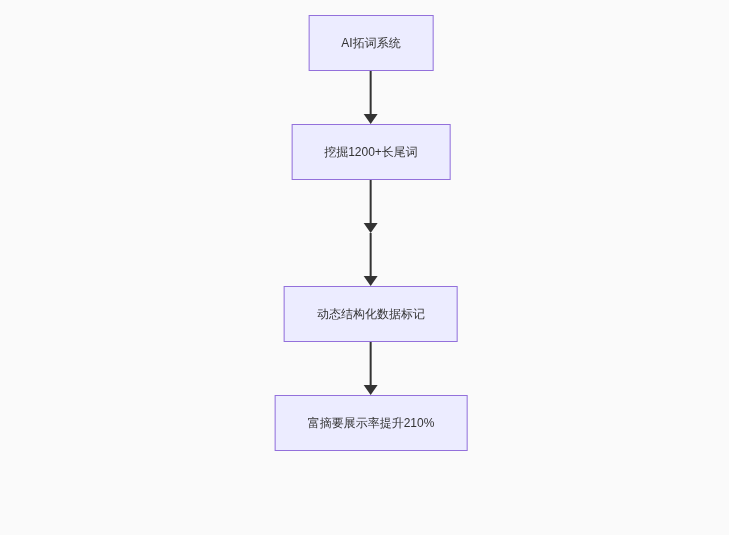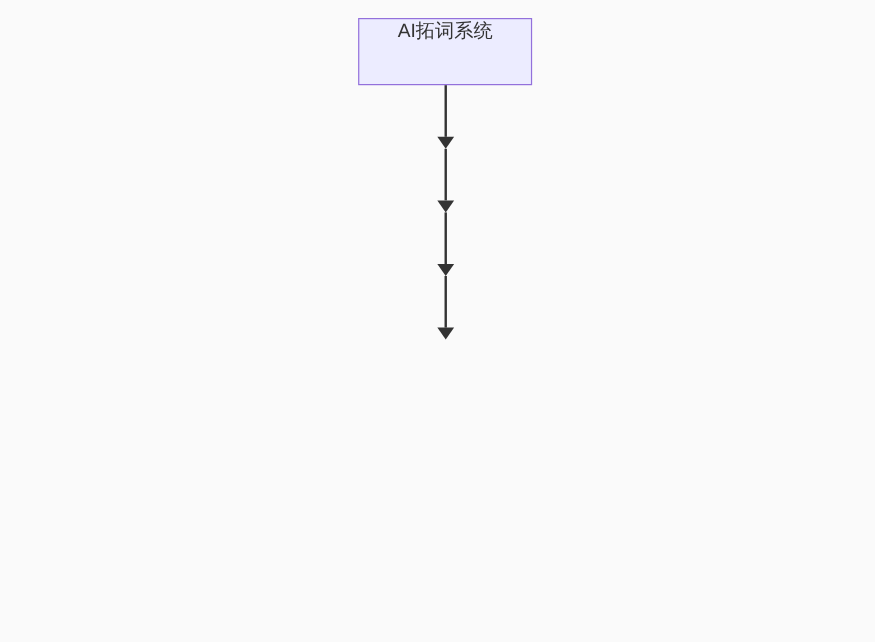--- a/index.html
+++ b/index.html
@@ -23,23 +23,23 @@
     flex-direction: column;
     align-items: center;
   }
   .node {
     box-sizing: border-box;
     height: 56px;
     padding: 0 32px;
     background: var(--node-fill, #ECECFF);
     border: 1px solid var(--node-border, #9370DB);
     color: var(--text, #333333);
-    font-size: 16px;
+    font-size: 12px;
     display: flex;
-    align-items: flex-start;
+    align-items: center;
     justify-content: center;
     white-space: nowrap;
   }
   .arrow {
     display: flex;
     flex-direction: column;
     align-items: center;
     height: 53px;
   }
   .arrow .line {
@@ -63,33 +63,42 @@
 
     <div class="node">
       <span>AI拓词系统</span>
     </div>
 
     <div class="arrow">
       <div class="line"></div>
       <div class="head"></div>
     </div>
 
+    <div class="node">
+      <span>挖掘1200+长尾词</span>
+    </div>
 
     <div class="arrow">
       <div class="line"></div>
       <div class="head"></div>
     </div>
 
 
     <div class="arrow">
       <div class="line"></div>
       <div class="head"></div>
     </div>
 
+    <div class="node">
+      <span>动态结构化数据标记</span>
+    </div>
 
     <div class="arrow">
       <div class="line"></div>
       <div class="head"></div>
     </div>
 
+    <div class="node">
+      <span>富摘要展示率提升210%</span>
+    </div>
 
   </div>
 </div>
 
 </body></html>

